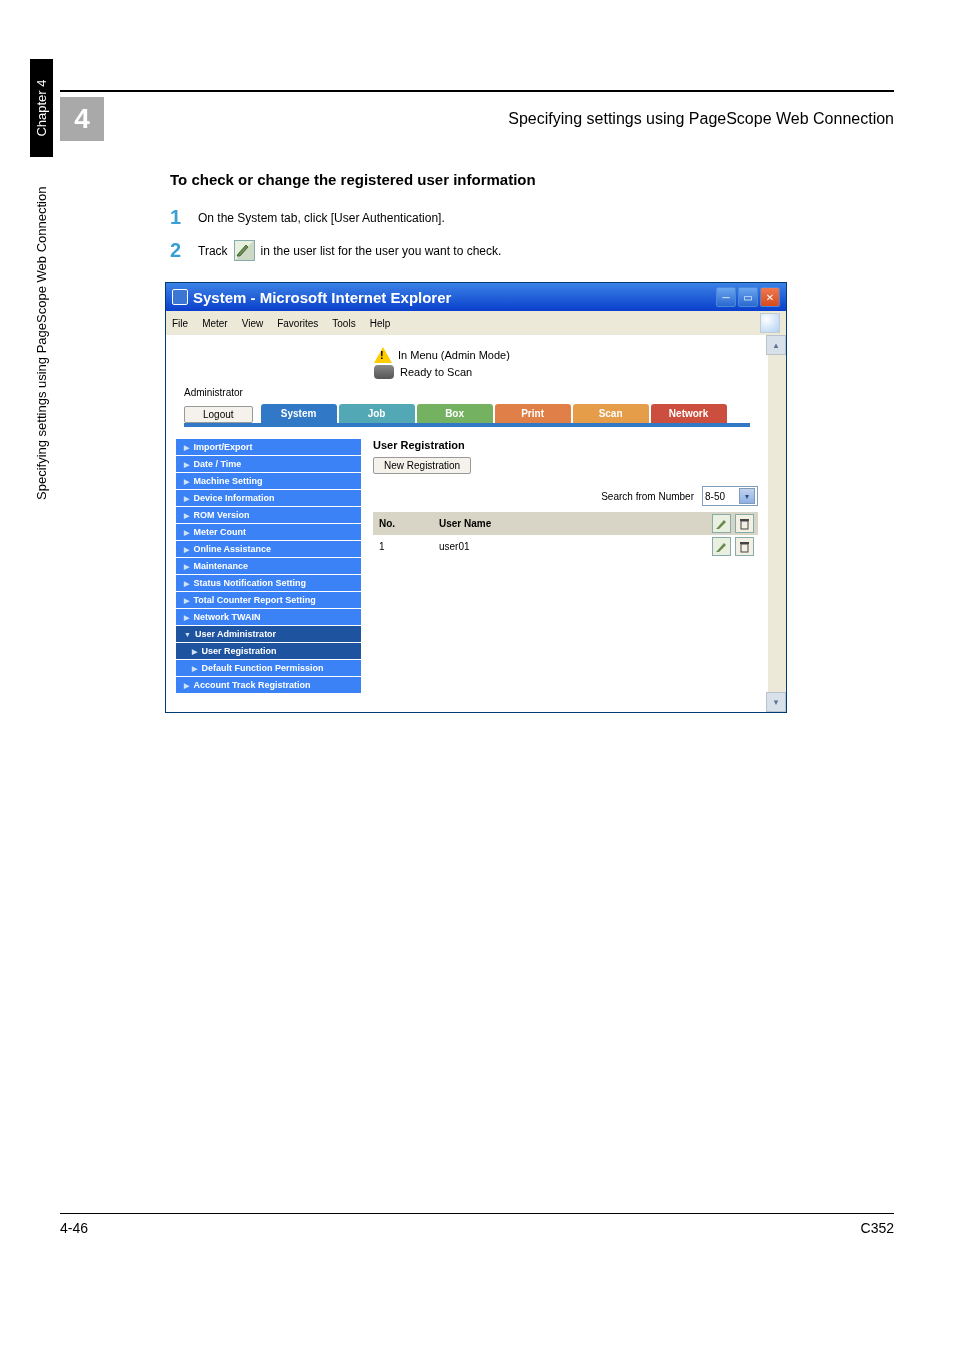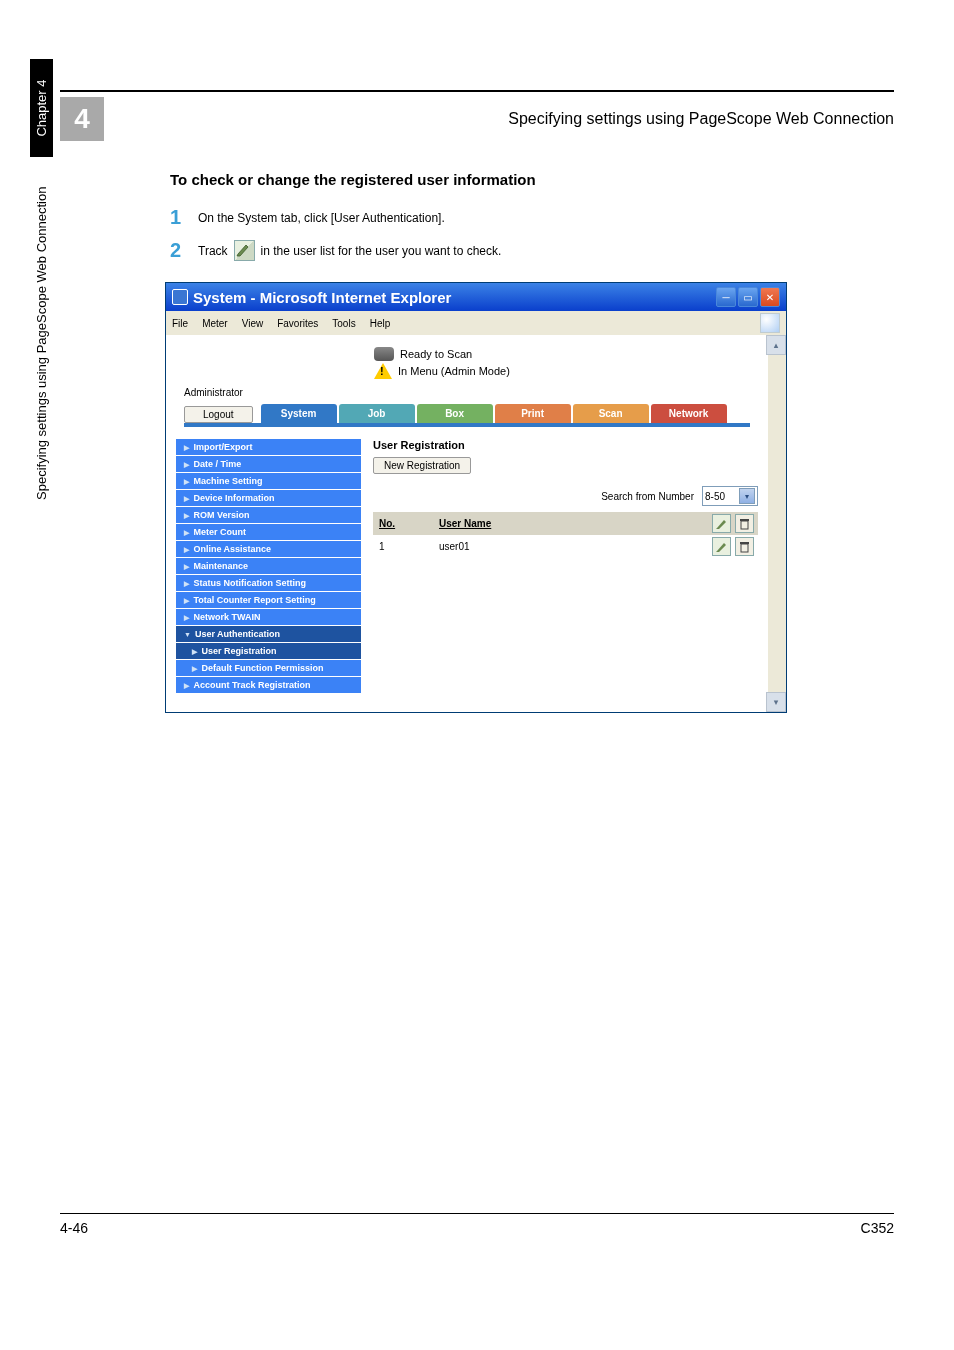--- a/index.html
+++ b/index.html
@@ -299,21 +299,21 @@
   color: #2b4e83;
 }
 .userlist {
   margin-top: 6px;
 }
 .ul-header-row, .ul-data-row {
   display: flex;
   align-items: center;
   padding: 2px 0;
 }
-.ul-header-row { background: #d8d5c6; font-weight: bold; text-decoration: underline; }
+.ul-header-row { background: #d8d5c6; font-weight: bold; }
 .ul-no { width: 60px; padding-left: 6px; }
 .ul-name { flex: 1; }
 .ul-acts { display: flex; gap: 4px; padding-right: 4px; }
 .act-icon {
   width: 17px;
   height: 17px;
   border: 1px solid #8aa;
   display: flex;
   align-items: center;
   justify-content: center;
@@ -408,26 +408,26 @@
       <span>Help</span>
       <div class="menubar-logo"></div>
     </div>
 
     <div class="app-body">
       <div class="scroll-up">▴</div>
       <div class="scroll-down">▾</div>
 
       <div class="brand-area">
         <div class="status-row">
+          <div class="status-warn"></div>
+          <span>In Menu (Admin Mode)</span>
+        </div>
+        <div class="status-row">
           <div class="status-icon1"></div>
           <span>Ready to Scan</span>
-        </div>
-        <div class="status-row">
-          <div class="status-warn"></div>
-          <span>In Menu (Admin Mode)</span>
         </div>
         <div class="admin-label">Administrator</div>
 
         <div class="tab-row">
           <div class="logout-btn">Logout</div>
           <div class="tab system">System</div>
           <div class="tab job">Job</div>
           <div class="tab box">Box</div>
           <div class="tab print">Print</div>
           <div class="tab scan">Scan</div>
@@ -442,21 +442,21 @@
           <div class="side-item">Date / Time</div>
           <div class="side-item">Machine Setting</div>
           <div class="side-item">Device Information</div>
           <div class="side-item">ROM Version</div>
           <div class="side-item">Meter Count</div>
           <div class="side-item">Online Assistance</div>
           <div class="side-item">Maintenance</div>
           <div class="side-item">Status Notification Setting</div>
           <div class="side-item">Total Counter Report Setting</div>
           <div class="side-item">Network TWAIN</div>
-          <div class="side-item selected open">User Authentication</div>
+          <div class="side-item selected open">User Administrator</div>
           <div class="side-item sub selected">User Registration</div>
           <div class="side-item sub">Default Function Permission</div>
           <div class="side-item">Account Track Registration</div>
         </div>
 
         <div class="main-area">
           <div class="main-heading">User Registration</div>
           <div class="newreg-btn">New Registration</div>
 
           <div class="search-row">

